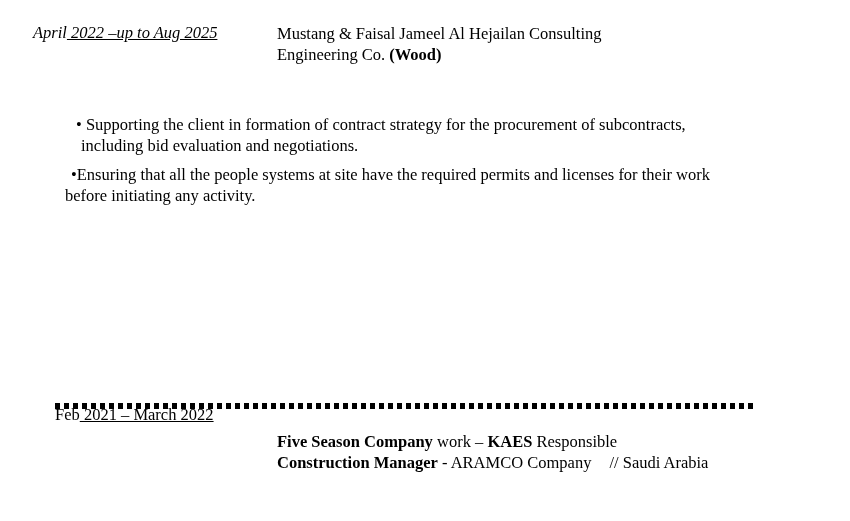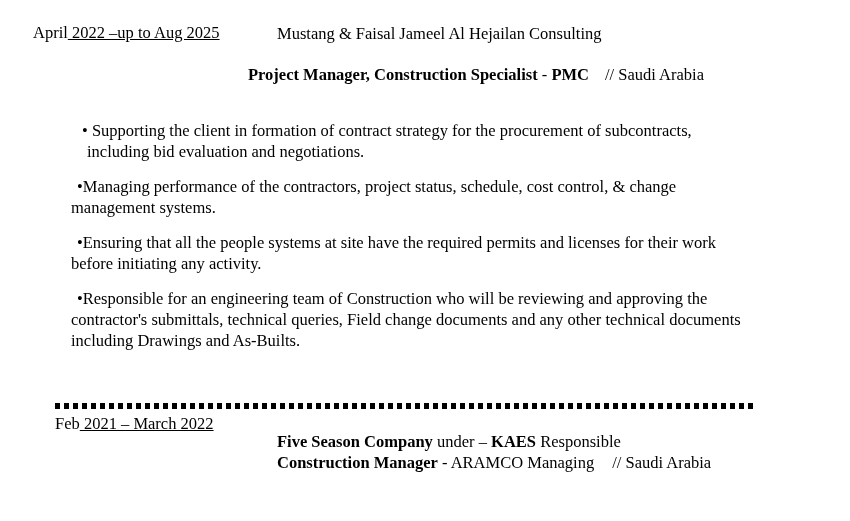--- a/index.html
+++ b/index.html
@@ -15,75 +15,73 @@
     font-family: "Liberation Serif", "DejaVu Serif", serif;
     font-size: 16.5px;
     color: #000000;
     overflow: hidden;
   }
   .abs { position: absolute; }
   .u { text-decoration: underline; }
   b { font-weight: bold; }
   .nowrap { white-space: pre; }
 
-  .job1-date   { left: 33px;  top: 23px; }
+  .job1-date   { left: 33px;  top: 23px; font-style: italic; }
   .job1-company{ left: 277px; top: 23px; line-height: 21px; }
   .job1-title  { left: 248px; top: 65px; }
   .loc1 { margin-left: 16px; }
   .loc2 { margin-left: 18px; }
 
   .bullets {
     left: 57px;
     top: 106px;
     width: 700px;
     line-height: 21px;
   }
   .bullets p {
-    margin: 14px;
+    margin: 8px;
     padding: 0;
     text-indent: 6px;   
   }
   .bullets p.first {
     padding-left: 16px; 
     text-indent: -5px;
   }
 
   .divider {
     left: 55px;
     top: 403px;
     width: 700px;
     height: 6px;
     background: repeating-linear-gradient(90deg, #000 0, #000 5px, transparent 5px, transparent 9px);
   }
 
-  .job2-date  { left: 55px;  top: 414px; }
+  .job2-date  { left: 55px;  top: 405px; }
   .job2-block { left: 277px; top: 431px; line-height: 21px; }
 </style>
 </head>
 <body>
 
 <div class="page">
 
   <div class="abs job1-date nowrap"><span>April</span><span class="u"> 2022 –up to Aug 2025</span></div>
 
   <div class="abs job1-company">
     <div>Mustang &amp; Faisal Jameel Al Hejailan Consulting</div>
+    <div class="nowrap"><span>Engineering Co. </span><b>(Wood)</b></div>
   </div>
 
-  <div class="abs job1-title nowrap"><b>Project Manager, Construction Specialist</b><span> - </span><b>PMC</b><span class="loc1">// Saudi Arabia</span></div>
 
   <div class="abs bullets">
     <p class="first">• Supporting the client in formation of contract strategy for the procurement of subcontracts, including bid evaluation and negotiations.</p>
-    <p>•Managing performance of the contractors, project status, schedule, cost control, &amp; change management systems.</p>
     <p>•Ensuring that all the people systems at site have the required permits and licenses for their work before initiating any activity.</p>
-    <p>•Responsible for an engineering team of Construction who will be reviewing and approving the contractor's submittals, technical queries, Field change documents and any other technical documents including Drawings and As-Builts.</p>
   </div>
 
   <div class="abs divider"></div>
 
   <div class="abs job2-date nowrap"><span>Feb</span><span class="u"> 2021 – March 2022</span></div>
 
   <div class="abs job2-block">
-    <div class="nowrap"><b>Five Season Company</b><span> under – </span><b>KAES</b><span> Responsible</span></div>
-    <div class="nowrap"><b>Construction Manager</b><span> - ARAMCO Managing</span><span class="loc2">// Saudi Arabia</span></div>
+    <div class="nowrap"><b>Five Season Company</b><span> work – </span><b>KAES</b><span> Responsible</span></div>
+    <div class="nowrap"><b>Construction Manager</b><span> - ARAMCO Company</span><span class="loc2">// Saudi Arabia</span></div>
   </div>
 
 </div>
 
 </body></html>

